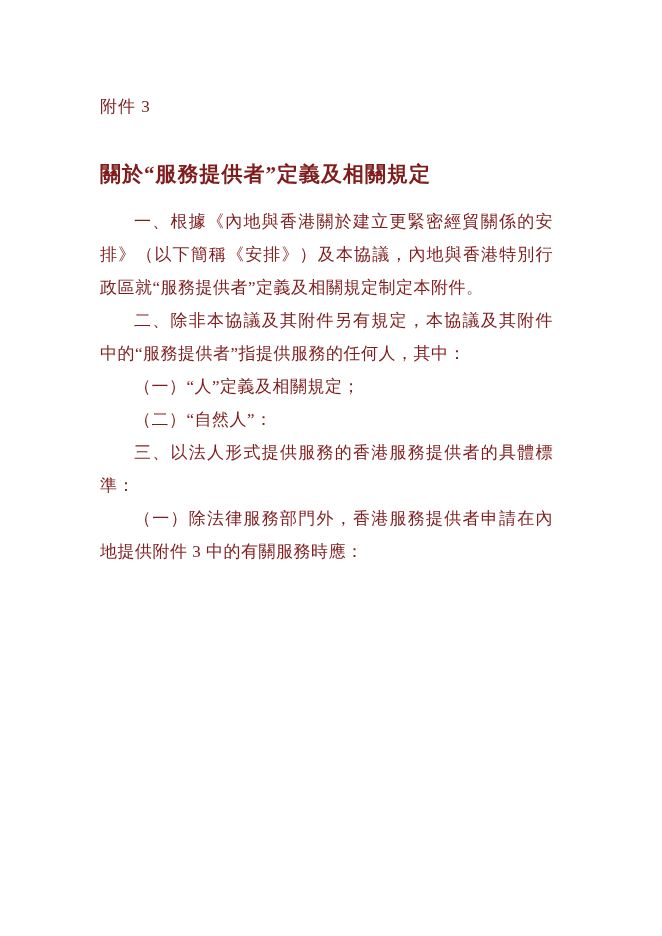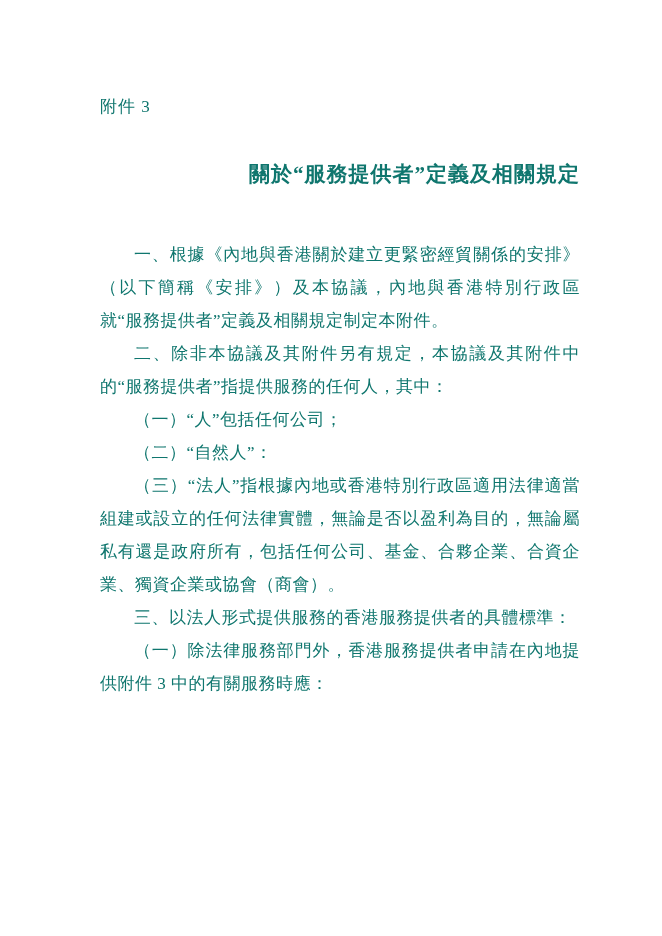--- a/index.html
+++ b/index.html
@@ -7,40 +7,40 @@
     padding: 0;
     background: #ffffff;
   }
   .page {
     position: relative;
     width: 662px;
     height: 936px;
     margin: 0 auto;
     background: #ffffff;
     box-sizing: border-box;
-    padding: 95px 82px 0 100px;
+    padding: 95px 109px 0 100px;
     font-family: "Liberation Serif", "DejaVu Serif", serif;
-    color: #0f766e;
+    color: #7f1d1d;
     overflow: hidden;
   }
   .attachment-label {
     font-size: 17px;
     line-height: 24px;
     letter-spacing: 1px;
   }
   .doc-title {
     margin: 40px 0 0 0;
     font-size: 21px;
     font-weight: bold;
-    text-align: right;
+    text-align: left;
     letter-spacing: 1px;
     line-height: 30px;
   }
   .doc-body {
-    margin-top: 49px;
+    margin-top: 16px;
   }
   .para {
     margin: 0;
     font-size: 17px;
     line-height: 33px;
     text-align: justify;
     text-indent: 2em;
     letter-spacing: 0.5px;
     word-break: break-all;
   }
@@ -49,19 +49,18 @@
 <body>
 
 <div class="page">
   <div class="attachment-label">附件 3</div>
 
   <h1 class="doc-title">關於“服務提供者”定義及相關規定</h1>
 
   <div class="doc-body">
       <p class="para">一、根據《內地與香港關於建立更緊密經貿關係的安排》（以下簡稱《安排》）及本協議，內地與香港特別行政區就“服務提供者”定義及相關規定制定本附件。</p>
       <p class="para">二、除非本協議及其附件另有規定，本協議及其附件中的“服務提供者”指提供服務的任何人，其中：</p>
-      <p class="para">（一）“人”包括任何公司；</p>
+      <p class="para">（一）“人”定義及相關規定；</p>
       <p class="para">（二）“自然人”：</p>
-      <p class="para">（三）“法人”指根據內地或香港特別行政區適用法律適當組建或設立的任何法律實體，無論是否以盈利為目的，無論屬私有還是政府所有，包括任何公司、基金、合夥企業、合資企業、獨資企業或協會（商會）。</p>
       <p class="para">三、以法人形式提供服務的香港服務提供者的具體標準：</p>
       <p class="para">（一）除法律服務部門外，香港服務提供者申請在內地提供附件 3 中的有關服務時應：</p>
     </div>
 </div>
 
 </body></html>

